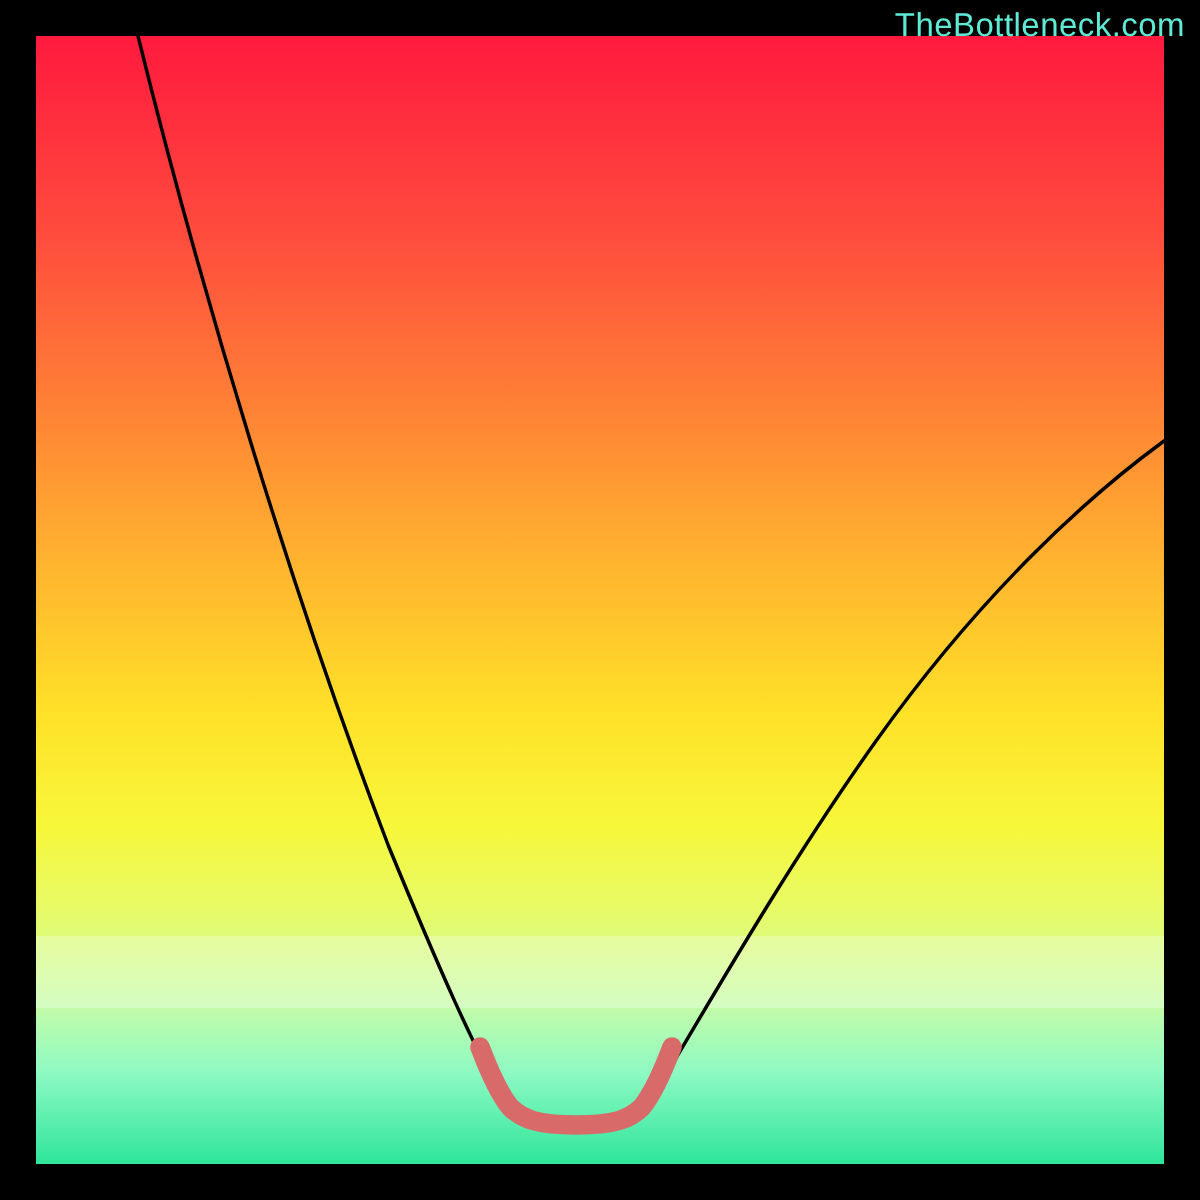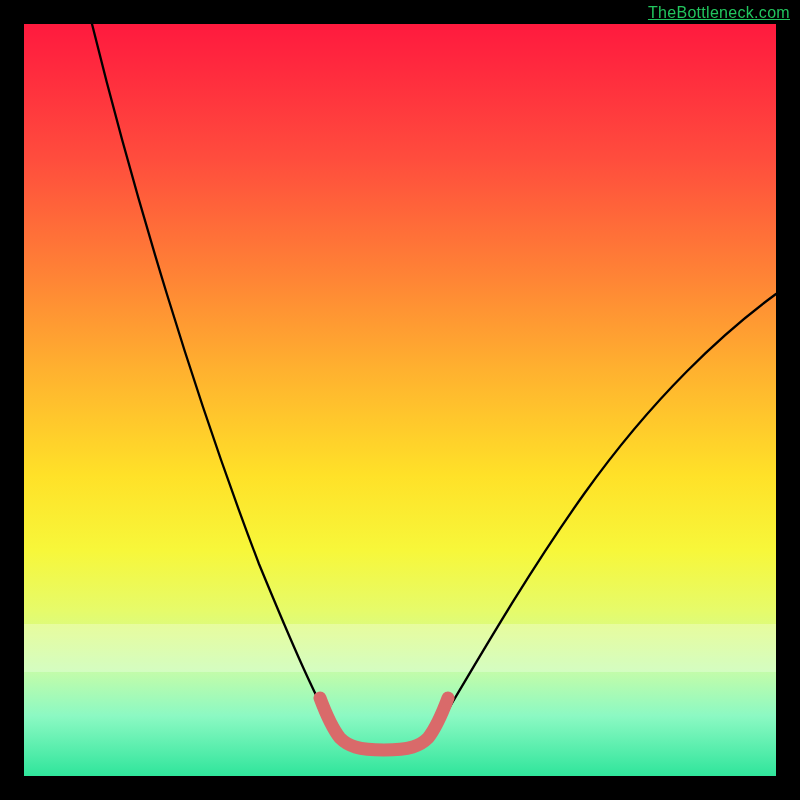--- a/index.html
+++ b/index.html
@@ -33,26 +33,25 @@
   }
   .whiteband {
     position: absolute;
     left: 0;
     width: 100%;
   }
   .watermark {
     position: absolute;
     top: 4px;
     right: 10px;
-    color: #22c55e;
-    font-size: 16px;
+    color: #5eead4;
+    font-size: 22px;
     font-weight: 500;
     letter-spacing: 0.3px;
     pointer-events: none;
-    text-decoration: underline;
   }
   svg {
     position: absolute;
     left: 0;
     top: 0;
   }
 </style>
 </head>
 <body>
 

